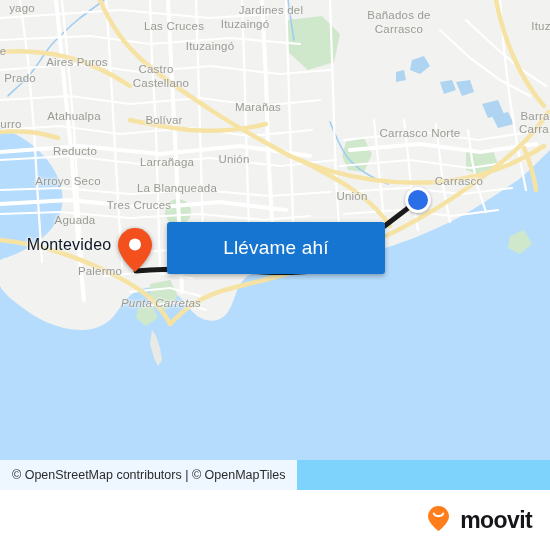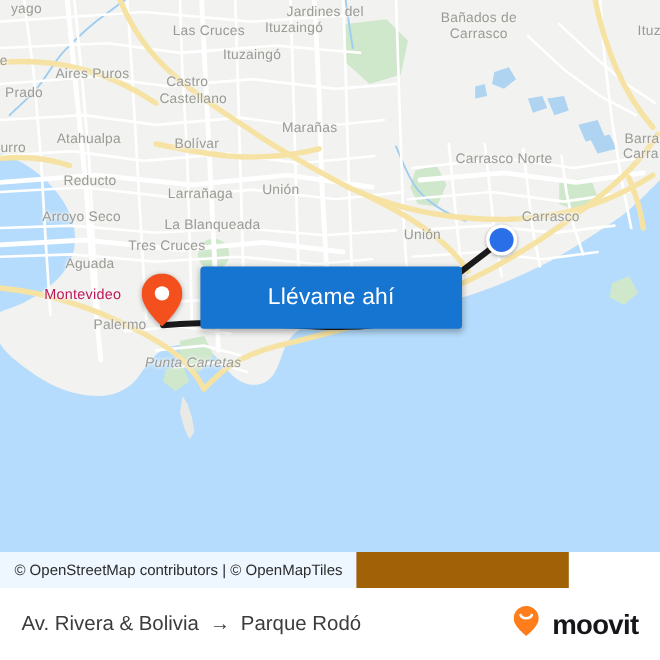--- a/index.html
+++ b/index.html
@@ -29,21 +29,21 @@
     position: absolute;
     color: #9a9a96;
     font-size: 11.5px;
     font-family: "Liberation Sans", sans-serif;
     white-space: nowrap;
     letter-spacing: .2px;
     transform: translate(-50%, -50%);
     pointer-events: none;
     text-shadow: 0 0 2px #f4f4f1, 0 0 3px #f4f4f1, 0 0 4px #f4f4f1;
   }
-  .map-label.big { font-size: 12px; color: #be185d; }
+  .map-label.big { font-size: 16px; color: #0f172a; }
 
   
   #origin-marker {
     position: absolute;
     left: 418px; top: 200px;
     width: 26px; height: 26px;
     margin-left: -13px; margin-top: -13px;
     border-radius: 50%;
     background: #2b6fe8;
     border: 3px solid #ffffff;
@@ -71,22 +71,22 @@
     letter-spacing: .2px;
     cursor: pointer;
     box-shadow: 0 2px 5px rgba(0,0,0,.3);
     display: flex; align-items: center; justify-content: center;
   }
 
   
   #attribution-bar {
     position: absolute;
     left: 0; top: 460px;
-    width: 474px; height: 30px;
-    background: #a16207;
+    width: 550px; height: 30px;
+    background: #7dd3fc;
   }
   #attribution-text {
     position: absolute;
     left: 0; top: 0;
     height: 30px;
     padding: 0 12px;
     background: #eef7ff;
     display: flex; align-items: center;
     color: #2b2b2b;
     font-size: 12.5px;
@@ -302,25 +302,20 @@
     <div id="origin-marker"></div>
 
     <button id="cta-button">Llévame ahí</button>
   </div>
 
   <div id="attribution-bar">
     <div id="attribution-text">© OpenStreetMap contributors | © OpenMapTiles</div>
   </div>
 
   <div id="footer">
-    <div id="trip-summary">
-      <span>Av. Rivera &amp; Bolivia</span>
-      <span id="trip-arrow-icon">→</span>
-      <span>Parque Rodó</span>
-    </div>
     <div id="moovit-logo">
       <span>
         <svg width="21" height="25" viewBox="0 0 21 25">
           <path d="M10.5 0C4.7 0 0 4.7 0 10.5C0 17 10.5 25 10.5 25S21 17 21 10.5C21 4.7 16.3 0 10.5 0z" fill="#ff7d1a"></path>
           <path d="M5.8 7.5 C 7 11 14 11 15.2 7.5" fill="none" stroke="#ffffff" stroke-width="2.1" stroke-linecap="round"></path>
         </svg>
       </span>
       <span id="moovit-wordmark">moovit</span>
     </div>
   </div>

